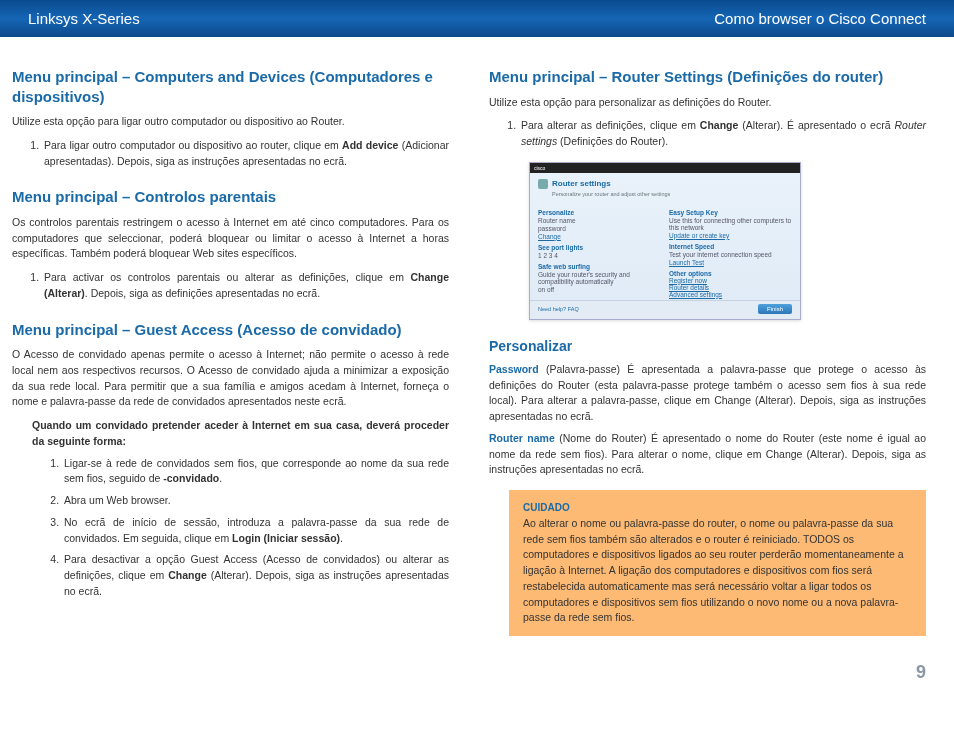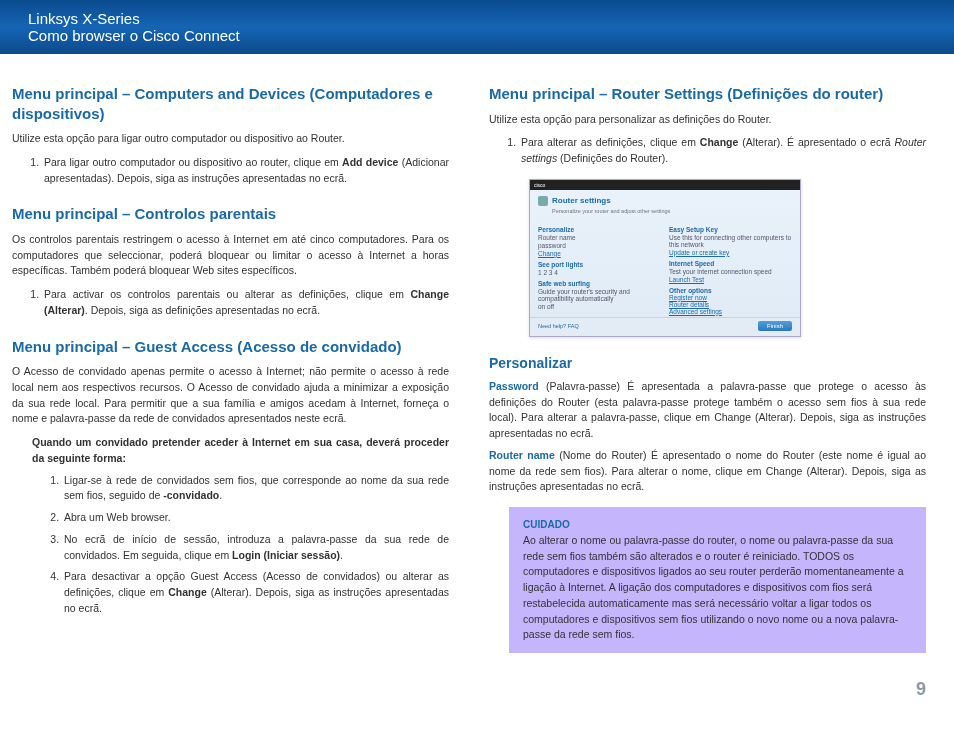--- a/index.html
+++ b/index.html
@@ -11,21 +11,20 @@
     color: #333;
   }
   .header {
     background: linear-gradient(to bottom, #0a4b8e 0%, #1565b5 50%, #0d4a8a 100%);
     color: #fff;
     display: flex;
     justify-content: space-between;
     padding: 10px 28px;
     font-size: 15px;
     font-weight: 300;
-    flex-direction: column;
   }
   .content {
     display: flex;
     padding: 30px 28px 10px 12px;
     gap: 40px;
   }
   .col {
     flex: 1;
     min-width: 0;
   }
@@ -62,21 +61,21 @@
     line-height: 1.5;
     margin-bottom: 6px;
     text-align: justify;
     padding-left: 2px;
   }
   .indent-block {
     margin-left: 20px;
   }
   .bold { font-weight: 700; }
   .caution-box {
-    background: #c4b5fd;
+    background: #fdba74;
     padding: 10px 14px;
     margin: 12px 0 12px 20px;
     font-size: 10.5px;
     line-height: 1.5;
   }
   .caution-box .caution-title {
     color: #1a6aa8;
     font-weight: 700;
     text-transform: uppercase;
     font-size: 10px;

